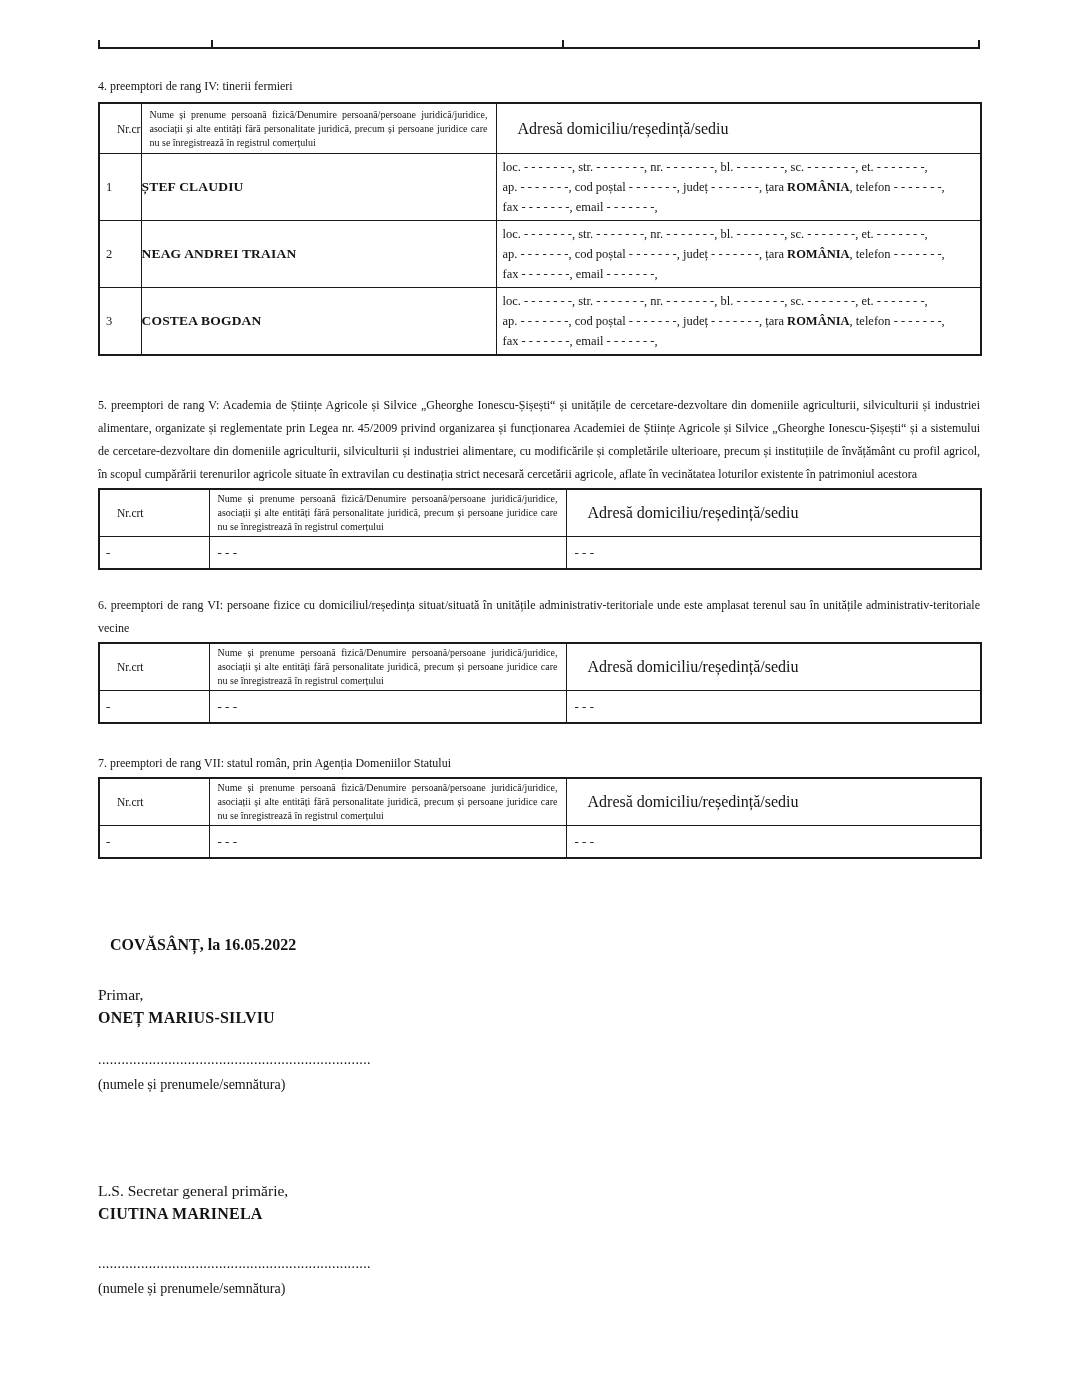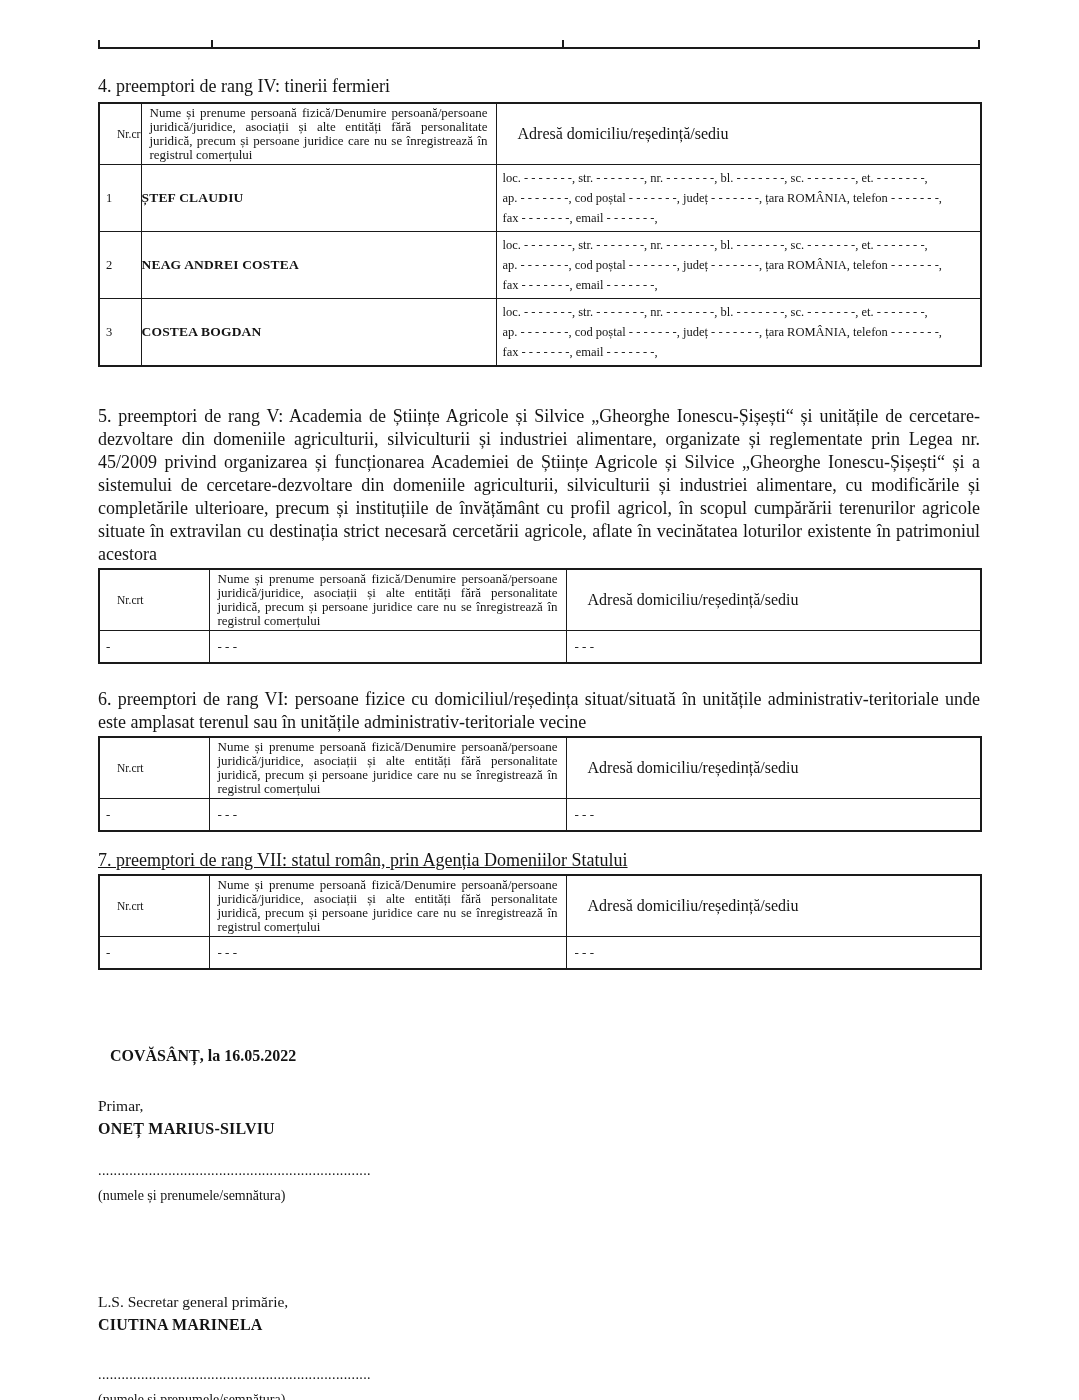--- a/index.html
+++ b/index.html
@@ -12,45 +12,45 @@
     overflow:hidden;
   }
   .content { position:absolute; left:98px; top:0; width:882px; }
 
   
   .top-rule { margin-top:42px; height:5px; border-bottom:2.5px solid #1a1a1a; position:relative; }
   .tick { position:absolute; bottom:0; width:2px; height:7px; background:#1a1a1a; }
   .tick.t0 { left:0; } .tick.t1 { left:113px; } .tick.t2 { left:464px; } .tick.t3 { right:0; }
 
   
-  .h-section { font-size:18px; line-height:23px; }
+  .h-section { font-size:12px; line-height:23px; }
   .h4m { margin-top:26px; }
   .para5 { margin-top:38px; text-align:justify; }
   .h6m { margin-top:24px; text-align:justify; }
-  .h7m { margin-top:17px;text-decoration:underline; }
+  .h7m { margin-top:28px; }
 
   
   table { border-collapse:collapse; table-layout:fixed; width:882px; }
   td { border:1.5px solid #1a1a1a; vertical-align:middle; overflow:hidden; }
   table { border:2px solid #1a1a1a; }
   .t4 { margin-top:4px; }
   .t-empty { margin-top:2px; }
 
   .hdr td { height:45px; }
   .t-empty .hdr td { height:40px; }
   .hdr-nr   { font-size:11.5px; padding-left:17px; }
-  .hdr-name { font-size:13px; line-height:14px; text-align:justify; padding:2px 8px; }
+  .hdr-name { font-size:10px; line-height:14px; text-align:justify; padding:2px 8px; }
   .hdr-addr { font-size:16px; padding-left:21px; }
 
   .t4 .data td { height:64px; }
   .cell-nr   { font-size:12.5px; padding-left:6px; }
   .cell-name { font-size:13.5px; font-weight:bold; padding-left:0; letter-spacing:.2px; }
   .cell-addr { font-size:12.5px; padding:0 6px; line-height:20px; }
   .addr-line { white-space:nowrap; overflow:hidden; }
-  .bold { font-weight:normal; }
+  .bold { font-weight:bold; }
 
   .t-empty .data td { height:29px; font-size:13px; }
   .t-empty .data .cell-nr   { padding-left:6px; }
   .t-empty .data .cell-name { font-weight:normal; font-size:13px; padding-left:8px; letter-spacing:0; }
   .t-empty .data .cell-addr { font-size:13px; padding-left:8px; line-height:normal; white-space:nowrap; }
 
   
   .sig-place   { margin-top:74px; font-size:16px; font-weight:bold; line-height:23px;margin-left:12px; }
   .sig-role    { font-size:15.5px; line-height:23px; }
   .sig-role.r1 { margin-top:27px; }
@@ -92,21 +92,21 @@
           <td class="cell-nr">1</td>
           <td class="cell-name">ȘTEF CLAUDIU</td>
           <td class="cell-addr">
             <div class="addr-line">loc. - - - - - - -, str. - - - - - - -, nr. - - - - - - -, bl. - - - - - - -, sc. - - - - - - -, et. - - - - - - -,</div>
             <div class="addr-line"><span>ap. - - - - - - -, cod poștal - - - - - - -, județ - - - - - - -, țara </span><span class="bold">ROMÂNIA</span><span>, telefon - - - - - - -,</span></div>
             <div class="addr-line">fax - - - - - - -, email - - - - - - -,</div>
           </td>
         </tr>
         <tr class="data">
           <td class="cell-nr">2</td>
-          <td class="cell-name">NEAG ANDREI COSTEA</td>
+          <td class="cell-name">NEAG ANDREI TRAIAN</td>
           <td class="cell-addr">
             <div class="addr-line">loc. - - - - - - -, str. - - - - - - -, nr. - - - - - - -, bl. - - - - - - -, sc. - - - - - - -, et. - - - - - - -,</div>
             <div class="addr-line"><span>ap. - - - - - - -, cod poștal - - - - - - -, județ - - - - - - -, țara </span><span class="bold">ROMÂNIA</span><span>, telefon - - - - - - -,</span></div>
             <div class="addr-line">fax - - - - - - -, email - - - - - - -,</div>
           </td>
         </tr>
         <tr class="data">
           <td class="cell-nr">3</td>
           <td class="cell-name">COSTEA BOGDAN</td>
           <td class="cell-addr">

